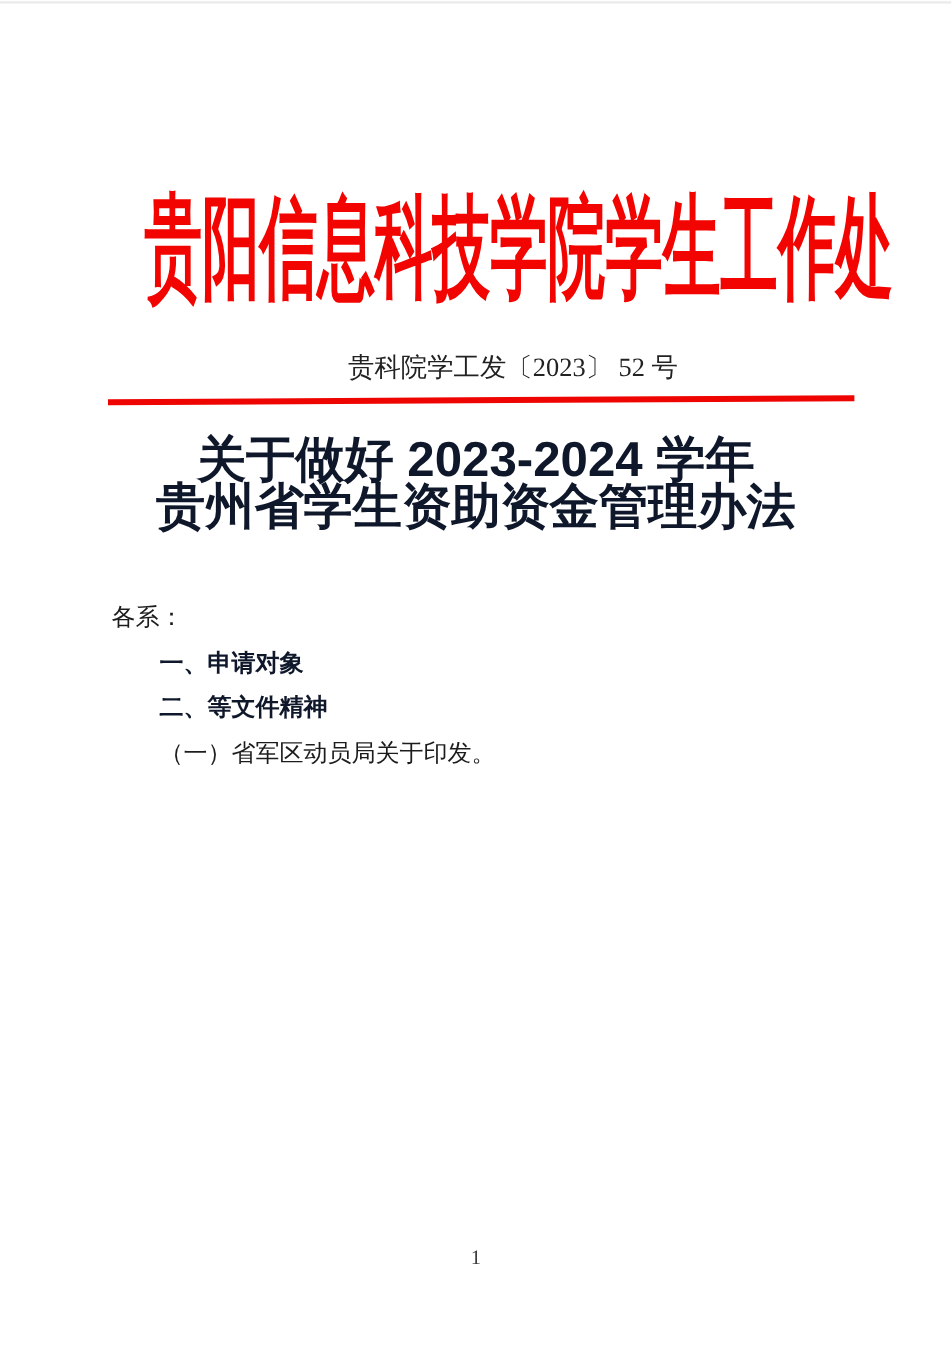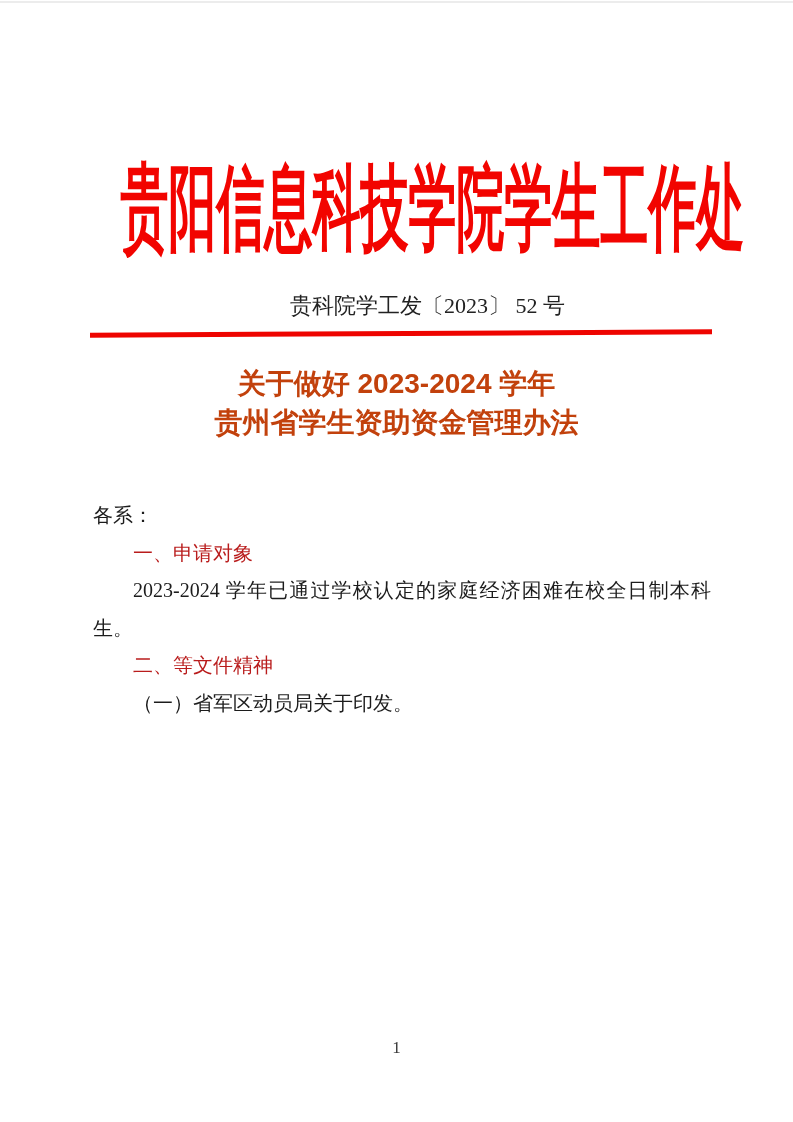--- a/index.html
+++ b/index.html
@@ -41,36 +41,36 @@
   .red-rule{
     position:absolute;top:331px;left:90px;
     width:622px;height:5px;
     background:#ee0400;
     transform:rotate(-0.3deg);
   }
   .notice-title{
     position:absolute;top:364px;left:0;width:100%;
     text-align:center;
     font-weight:bold;
-    font-size:28px;line-height:39px;
-    color:#c2410c;
+    font-size:41px;line-height:39px;
+    color:#0f172a;
     font-family:"Liberation Sans","DejaVu Sans",sans-serif;
   }
   .body-text{
     position:absolute;top:497px;left:93px;width:618px;
     font-size:20px;line-height:37.6px;
     text-align:justify;
     color:#1c1c1c;
   }
   .body-text p{margin:0;}
   .indent{text-indent:2em;}
   .sec-heading{
-    font-weight:normal;
+    font-weight:bold;
     font-family:"Liberation Sans","DejaVu Sans",sans-serif;
-    color:#b91c1c;
+    color:#0f172a;
   }
   .page-number{
     position:absolute;top:1038px;left:0;width:100%;
     text-align:center;
     font-size:17px;line-height:20px;
     color:#3a3a3a;
   }
 </style>
 </head>
 <body>
@@ -88,20 +88,19 @@
   <div class="red-rule"></div>
 
   <div class="notice-title">
     <div>关于做好 2023-2024 学年</div>
     <div>贵州省学生资助资金管理办法</div>
   </div>
 
   <div class="body-text">
     <p>各系：</p>
     <p class="indent sec-heading">一、申请对象</p>
-    <p class="indent">2023-2024 学年已通过学校认定的家庭经济困难在校全日制本科生。</p>
     <p class="indent sec-heading">二、等文件精神</p>
     <p class="indent">（一）省军区动员局关于印发。</p>
   </div>
 
   <div class="page-number">1</div>
 
 </div>
 
 </body></html>

